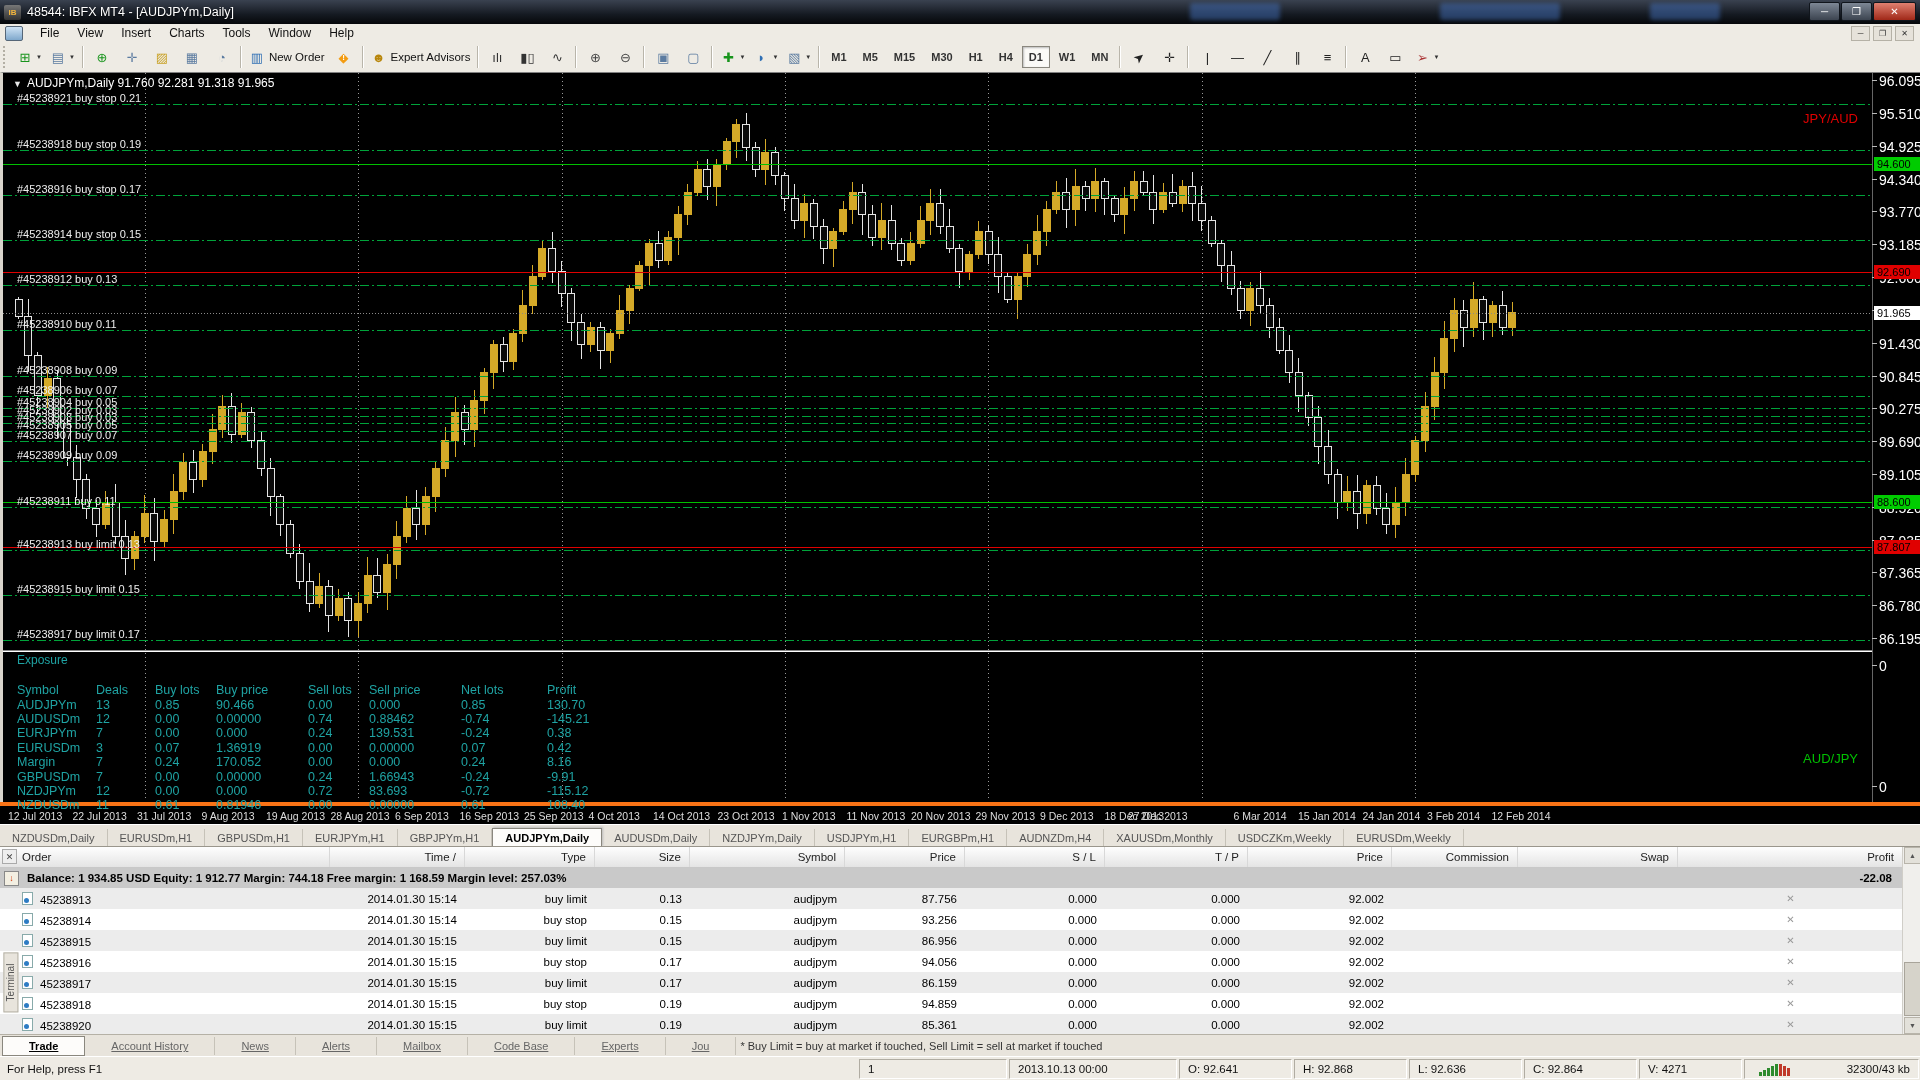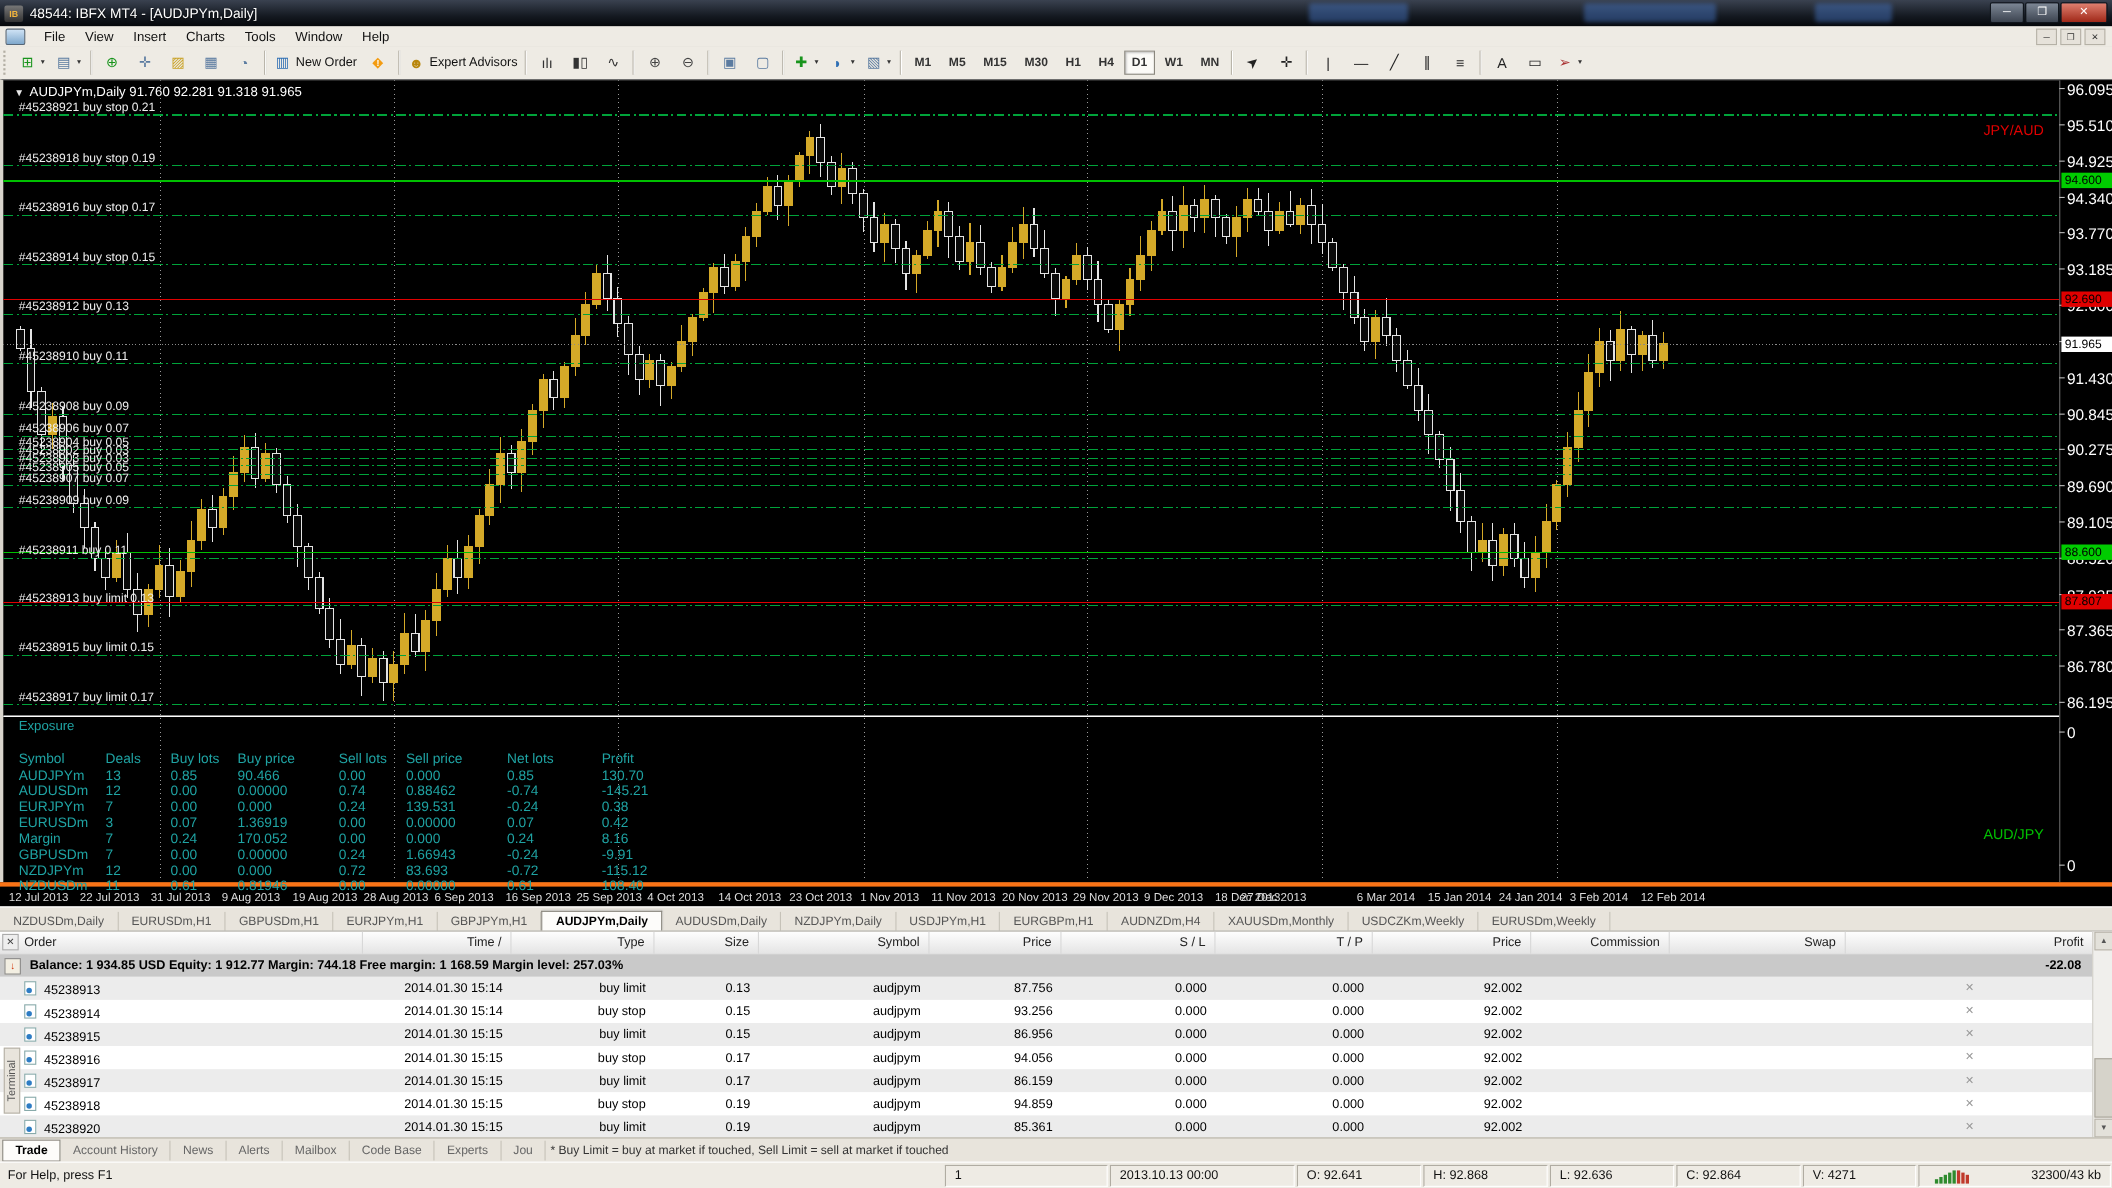--- a/index.html
+++ b/index.html
@@ -89,21 +89,21 @@
   .row-x{color:#999;font-size:10px;text-align:center !important;padding:0 !important;}
   #t-scroll{position:absolute;right:0;top:0;width:17px;height:187px;background:#f0efec;border-left:1px solid #d0cec8;}
   #t-scroll .arr{position:absolute;left:1px;width:15px;height:15px;background:#e3e1da;border:1px solid #b8b4aa;
     color:#555;font-size:7px;display:flex;align-items:center;justify-content:center;}
   #t-scroll .thumb{position:absolute;left:1px;bottom:18px;width:15px;height:52px;background:#d6d3ca;border:1px solid #a8a49a;}
   #terminal-side-label{position:absolute;left:-19px;top:128px;transform:rotate(-90deg);font-size:10px;color:#555;
     background:#e8e4dc;border:1px solid #b5b1a6;padding:1px 10px;z-index:8;}
   
   #terminal-tabs{position:absolute;left:0;top:1034px;width:1920px;height:22px;background:#e8e4dc;border-top:1px solid #b5b1a6;
     display:flex;align-items:center;font-size:11px;color:#666;}
-  .ttab{padding:3px 11px;border-right:1px solid #c6c2b8;white-space:nowrap;}
+  .ttab{padding:3px 26px;border-right:1px solid #c6c2b8;white-space:nowrap;text-decoration:underline;}
   .ttab.active{background:#fdfcfa;border:1px solid #8a877e;color:#000;font-weight:bold;margin-left:2px;}
   #journal-hint{margin-left:4px;color:#333;white-space:nowrap;}
   
   #statusbar{position:absolute;left:0;top:1056px;width:1920px;height:24px;background:#eeebe4;border-top:1px solid #fff;
     display:flex;align-items:center;font-size:11.5px;color:#111;}
   .scell{height:18px;line-height:18px;padding:0 8px;margin:0 1px;border:1px solid;border-color:#b0aca2 #fff #fff #b0aca2;
     white-space:nowrap;}
   #s-help{flex:1;border:none;padding-left:6px;}
   #sig-bars{display:flex;align-items:flex-end;gap:1px;height:14px;padding:0 6px;}
   #sig-bars i{display:block;width:3px;}

